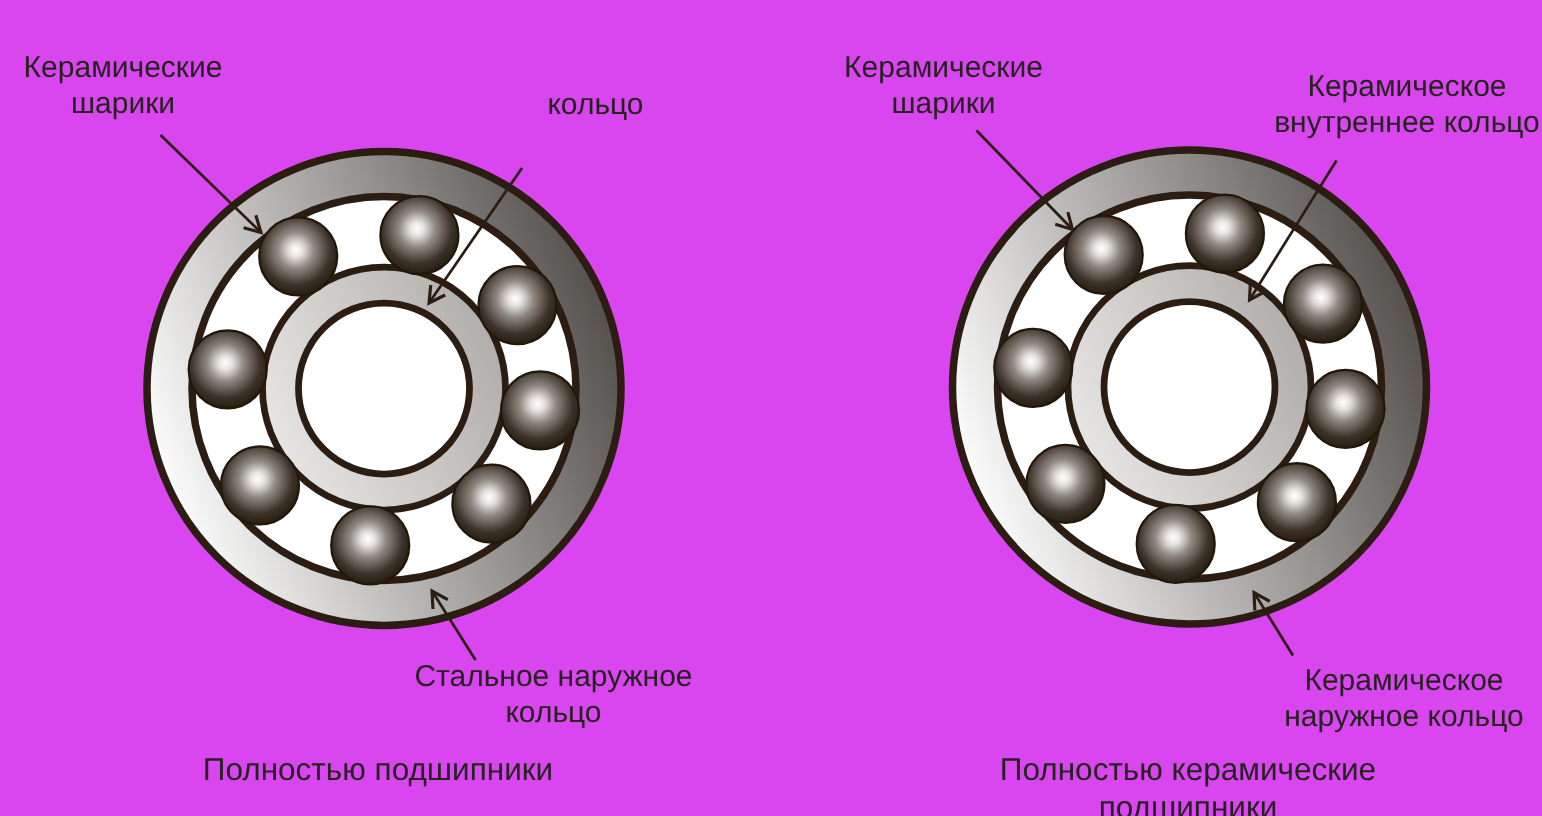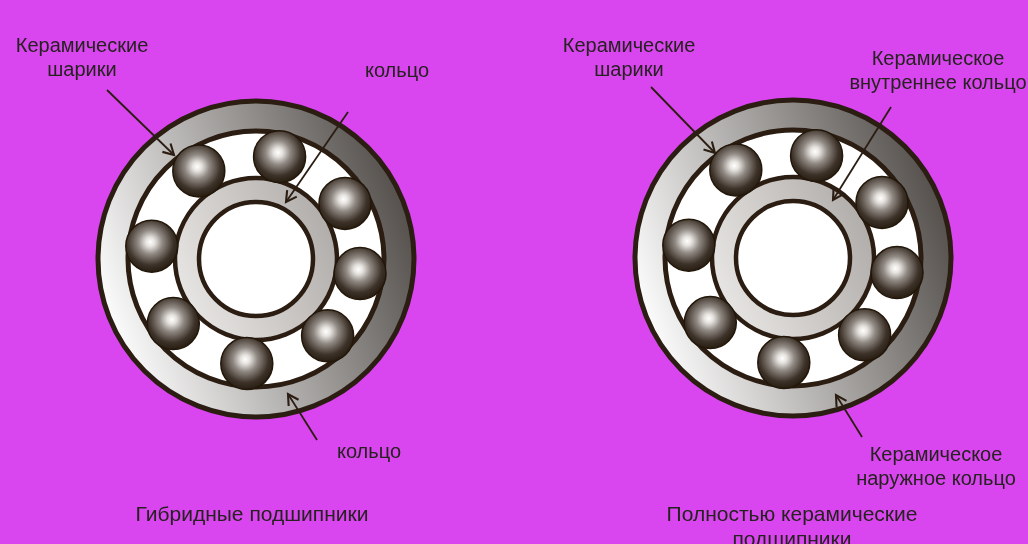--- a/index.html
+++ b/index.html
@@ -58,24 +58,25 @@
   <div class="label" style="left:7px;top:33px;width:150px;">
     <div>Керамические</div>
     <div>шарики</div>
   </div>
 
   <div class="label" style="left:297px;top:58px;width:200px;">
     <div>кольцо</div>
   </div>
 
   <div class="label" style="left:269px;top:439px;width:200px;">
+    <div>Стальное наружное</div>
     <div>кольцо</div>
   </div>
 
-  <div class="caption" style="left:102px;top:501px;width:300px;">Гибридные подшипники</div>
+  <div class="caption" style="left:102px;top:501px;width:300px;">Полностью подшипники</div>
 
   <div class="bearing" id="bearing-1" style="left:623px;top:88px;"><svg width="340" height="340" viewBox="0 0 340 340">
     <defs>
       <linearGradient id="outerGrad1" x1="0%" y1="65%" x2="100%" y2="28%">
         <stop offset="0%" stop-color="#ffffff"></stop>
         <stop offset="100%" stop-color="#4e4945"></stop>
       </linearGradient>
       <linearGradient id="innerGrad1" x1="0%" y1="70%" x2="100%" y2="25%">
         <stop offset="0%" stop-color="#e9e7e5"></stop>
         <stop offset="100%" stop-color="#aeaaa7"></stop>

